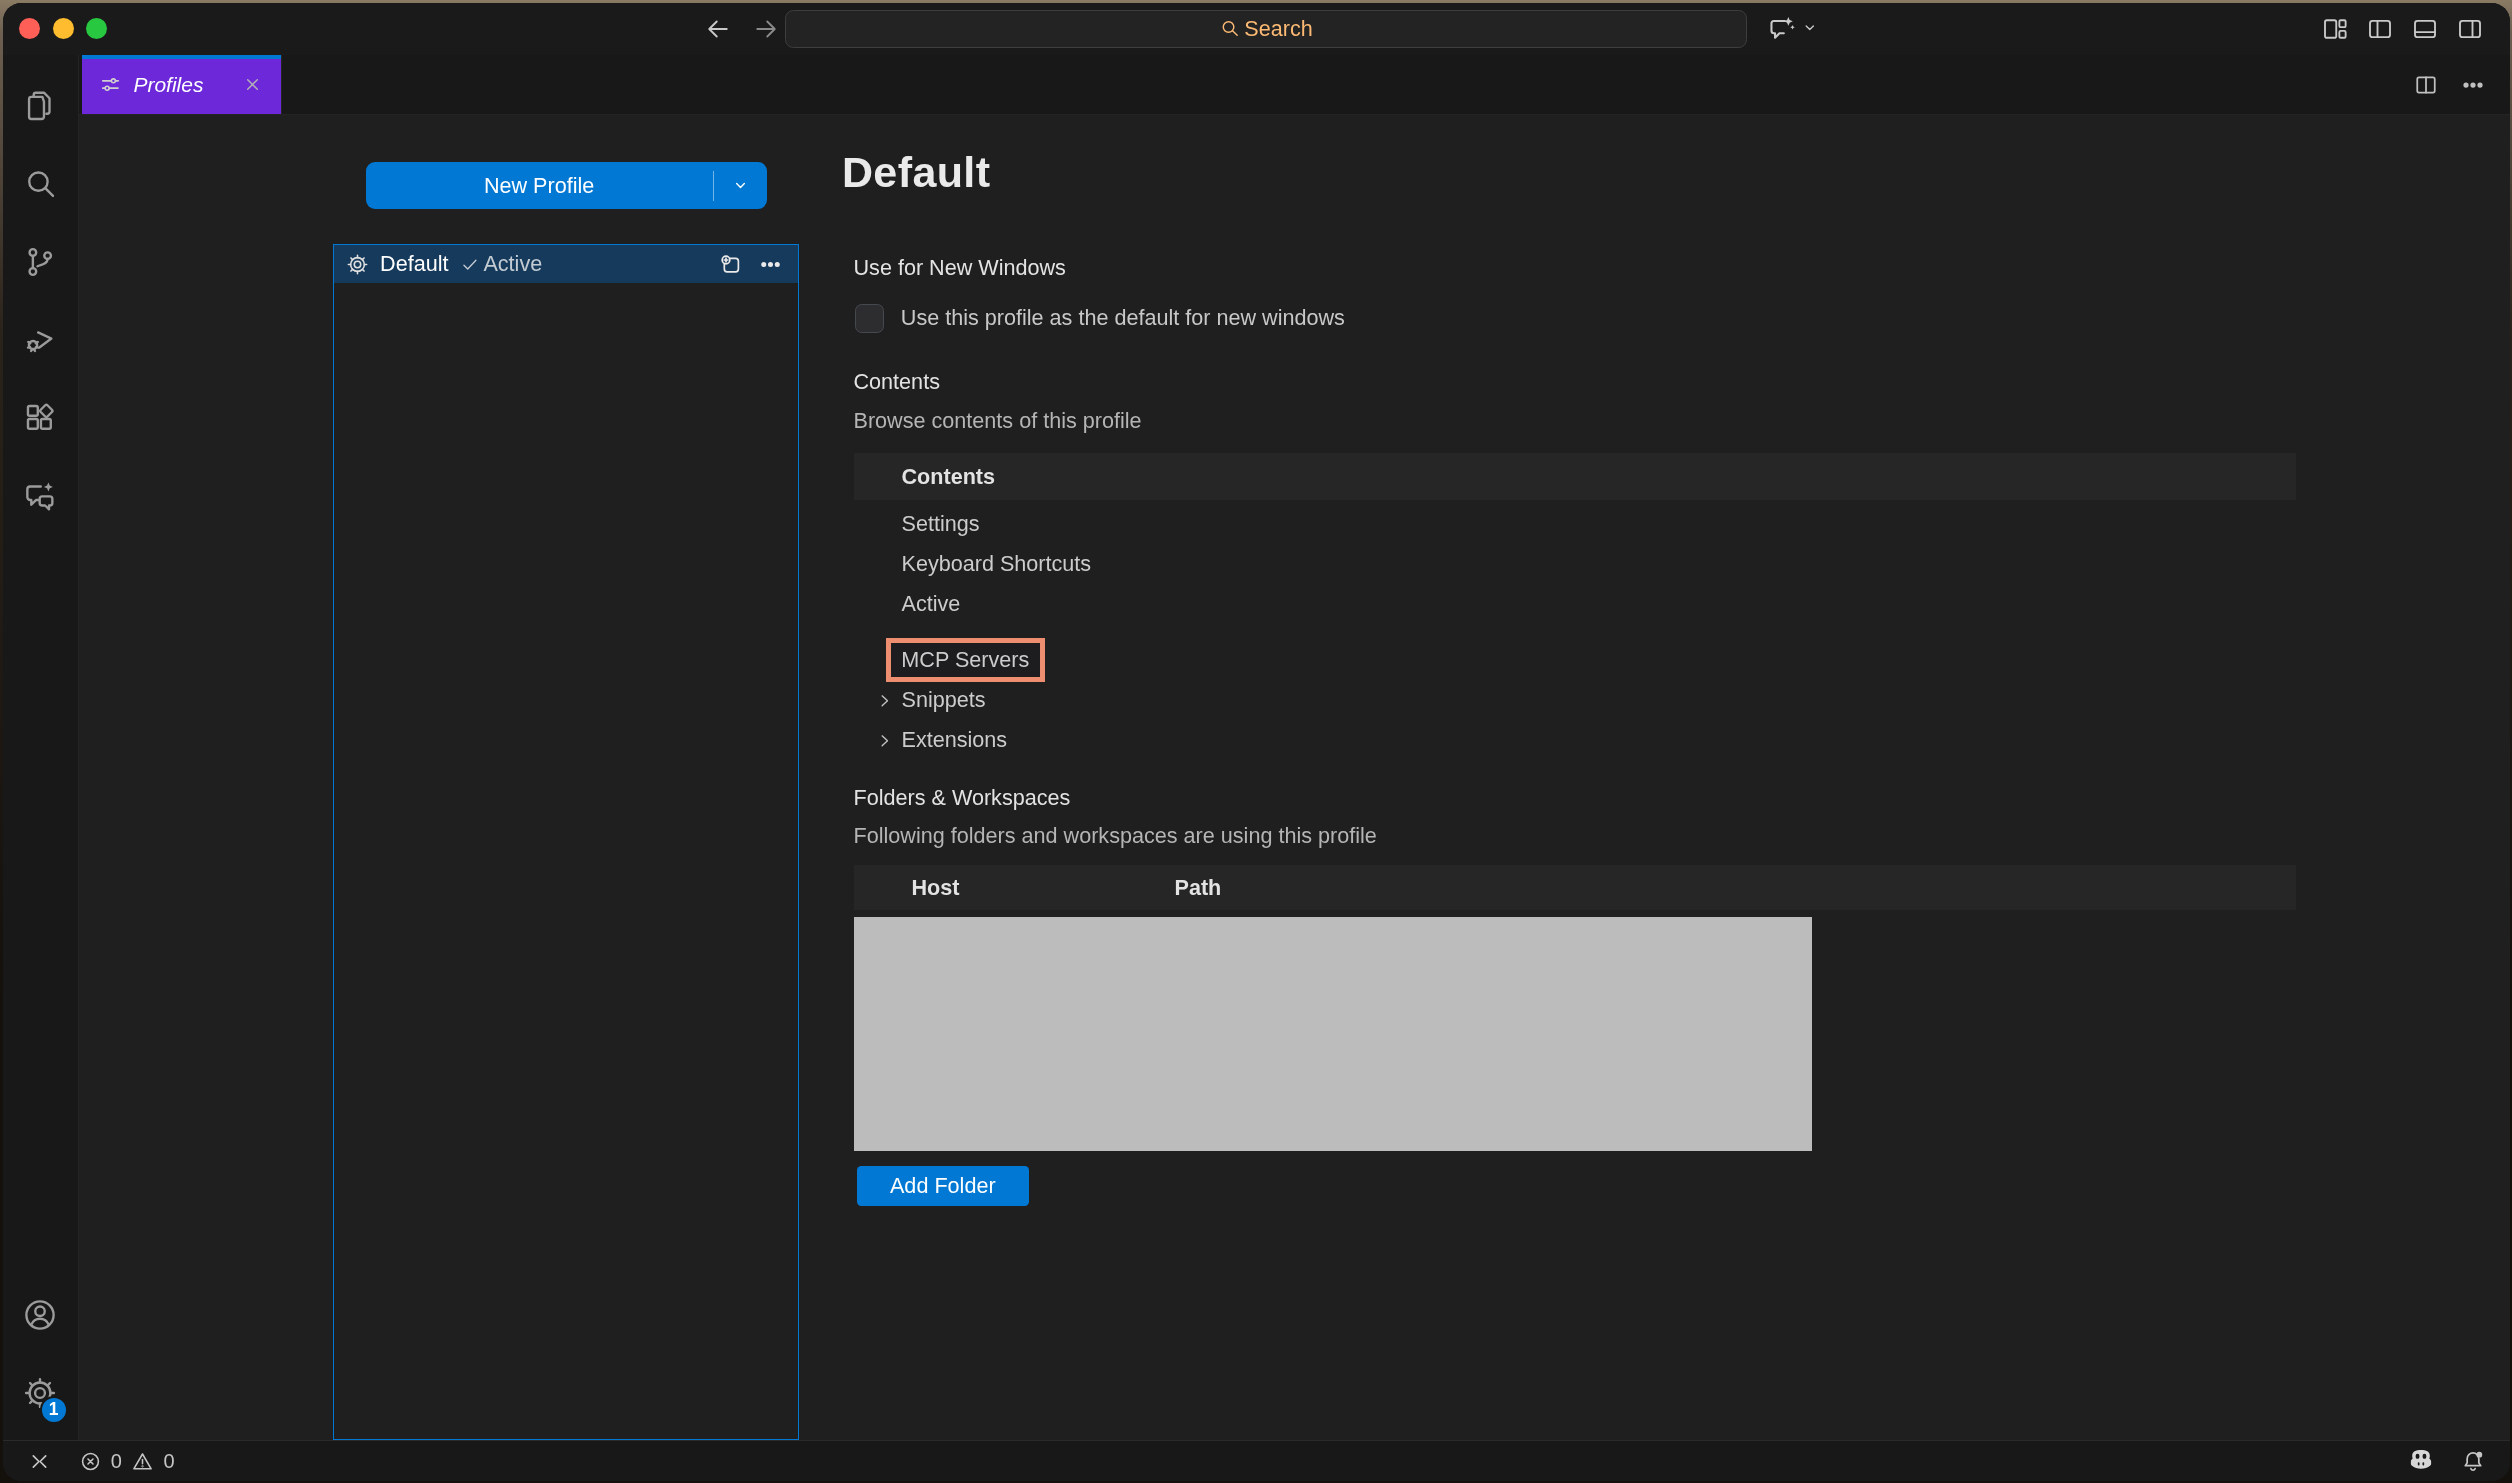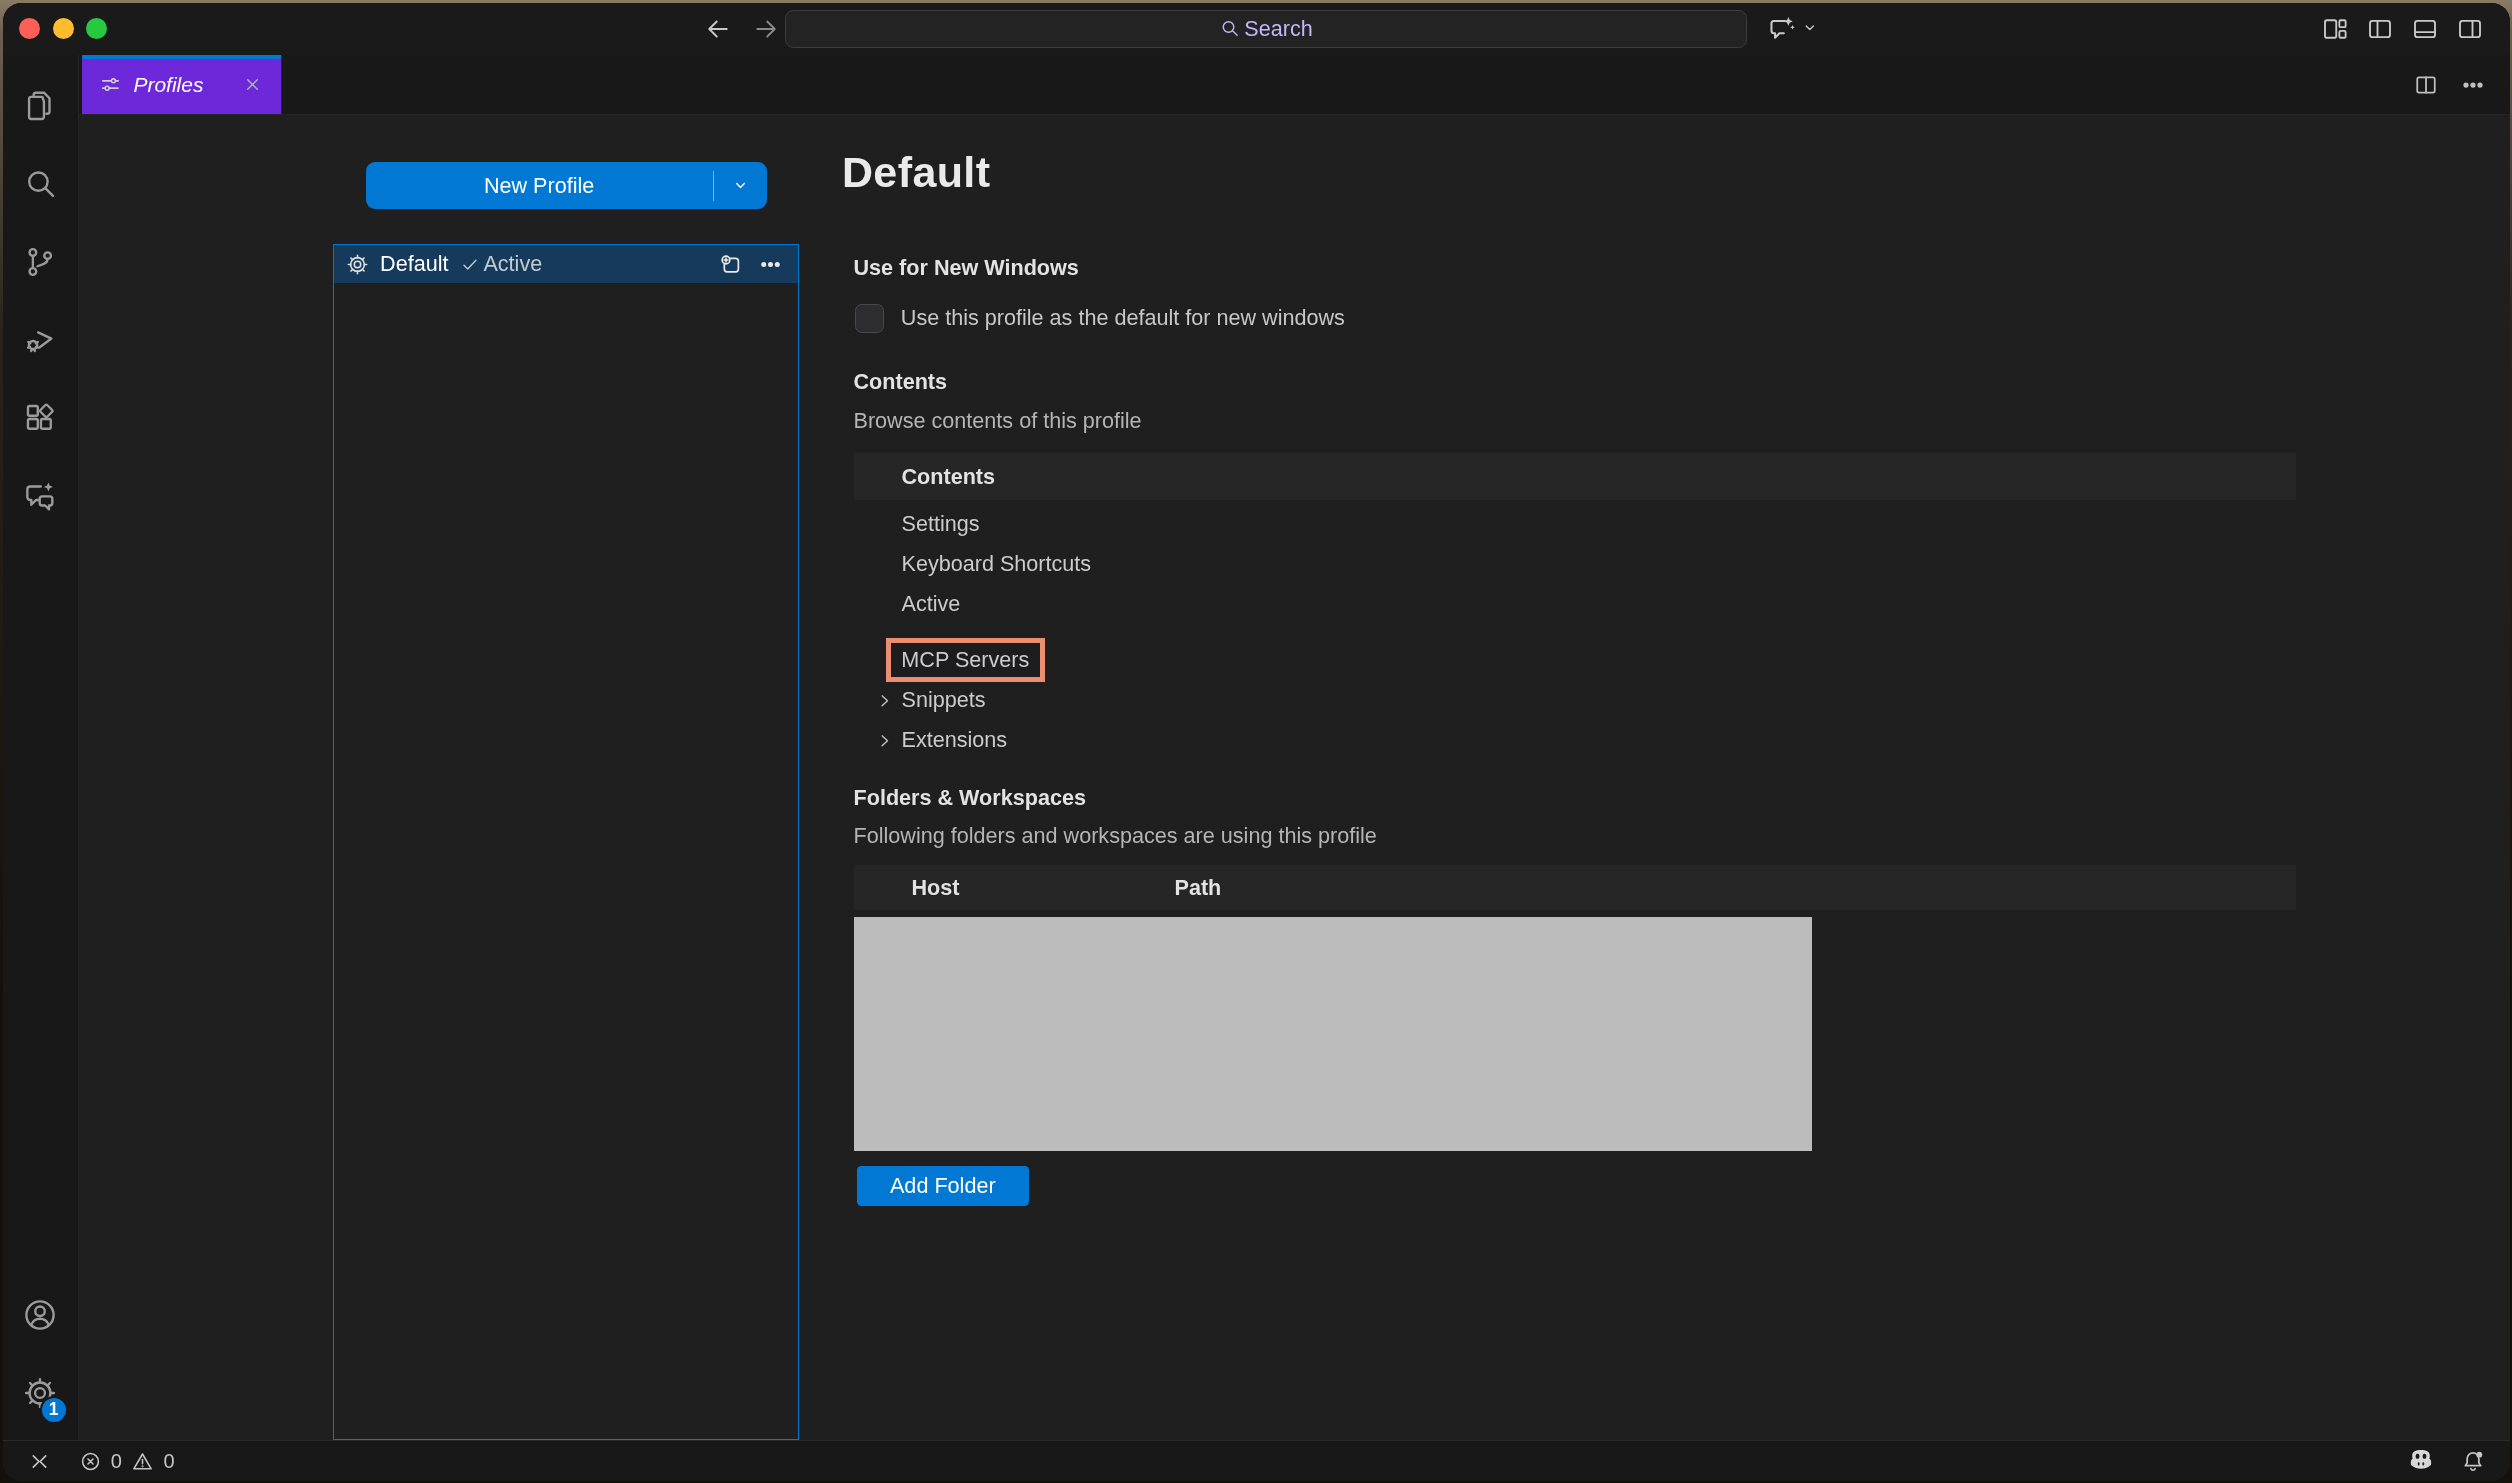--- a/index.html
+++ b/index.html
@@ -20,21 +20,21 @@
   .titlebar { position:relative; height:52px; background:#1a1a1a; flex:none; }
   .lights { position:absolute; left:16.6px; top:15px; display:flex; gap:12.5px; }
   .light { width:21px; height:21px; border-radius:50%; }
   .light.close { background:#ff5f57; } .light.min { background:#febc2e; } .light.zoom { background:#28c840; }
   .navarrows { position:absolute; left:700px; top:10.8px; display:flex; gap:18.3px; }
   .navarrows .back { color:#c9c9c9; } .navarrows .fwd { color:#8a8a8a; }
   .searchbox {
     position:absolute; left:782px; top:6.7px; width:962px; height:38px;
     background:#232323; border:0.8px solid #3e3e3e; border-radius:8.3px;
     display:flex; align-items:center; justify-content:center; gap:3px;
-    color:#c4b5fd; font-size:21.6px;
+    color:#fdba74; font-size:21.6px;
   }
   .copilot-btn { position:absolute; left:1762px; top:8.3px; display:flex; align-items:center; gap:1.7px; color:#c9c9c9; }
   .win-tools { position:absolute; right:25px; top:10.8px; display:flex; gap:15px; color:#c9c9c9; }
 
   
   .mainrow { flex:1; display:flex; min-height:0; }
   .activitybar {
     width:76px; flex:none; background:#181818; border-right:0.8px solid #242424;
     display:flex; flex-direction:column; align-items:center; padding:11.6px 0 8.3px 0; color:#9b9b9b;
   }
@@ -78,21 +78,21 @@
     padding:0 13.3px 0 11.6px; gap:10px; color:#fff; font-size:21.6px;
   }
   .profile-row .p-gear { color:#e0e0e0; }
   .p-active { display:flex; align-items:center; gap:3.3px; color:#c3cbd3; }
   .p-actions { margin-left:auto; display:flex; align-items:center; gap:13.3px; color:#eaeaea; }
 
   
   .details { position:absolute; left:775px; top:0; width:1442px; height:100%; color:#c8c8c8; font-size:21.6px; }
   .d-abs { position:absolute; left:0; }
   .d-title { top:33px; left:-11.6px; font-size:43px; font-weight:600; color:#eaeaea; letter-spacing:0.4px; }
-  .d-heading { font-weight:700; color:#e3e3e3; }
+  .d-heading { font-weight:400; color:#e3e3e3; }
   .h-newwin { top:140px; }
   .cb-row { top:183px; left:1.7px; height:40px; display:flex; align-items:center; gap:16.6px; }
   .checkbox { width:29px; height:29px; border-radius:6.7px; background:#2d2d30; border:1.7px solid #45494e; flex:none; }
   .h-contents { top:254px; }
   .d-desc { color:#b5b5b5; }
   .contents-desc { top:293px; }
   .bar { background:#262626; width:100%; display:flex; align-items:center; font-weight:700; color:#e3e3e3; }
   .bar-contents { top:338px; height:47px; padding-left:48px; }
   .contents-list { top:389px; width:100%; }
   .content-row { height:40px; display:flex; align-items:center; padding-left:48px; position:relative; color:#cccccc; }

